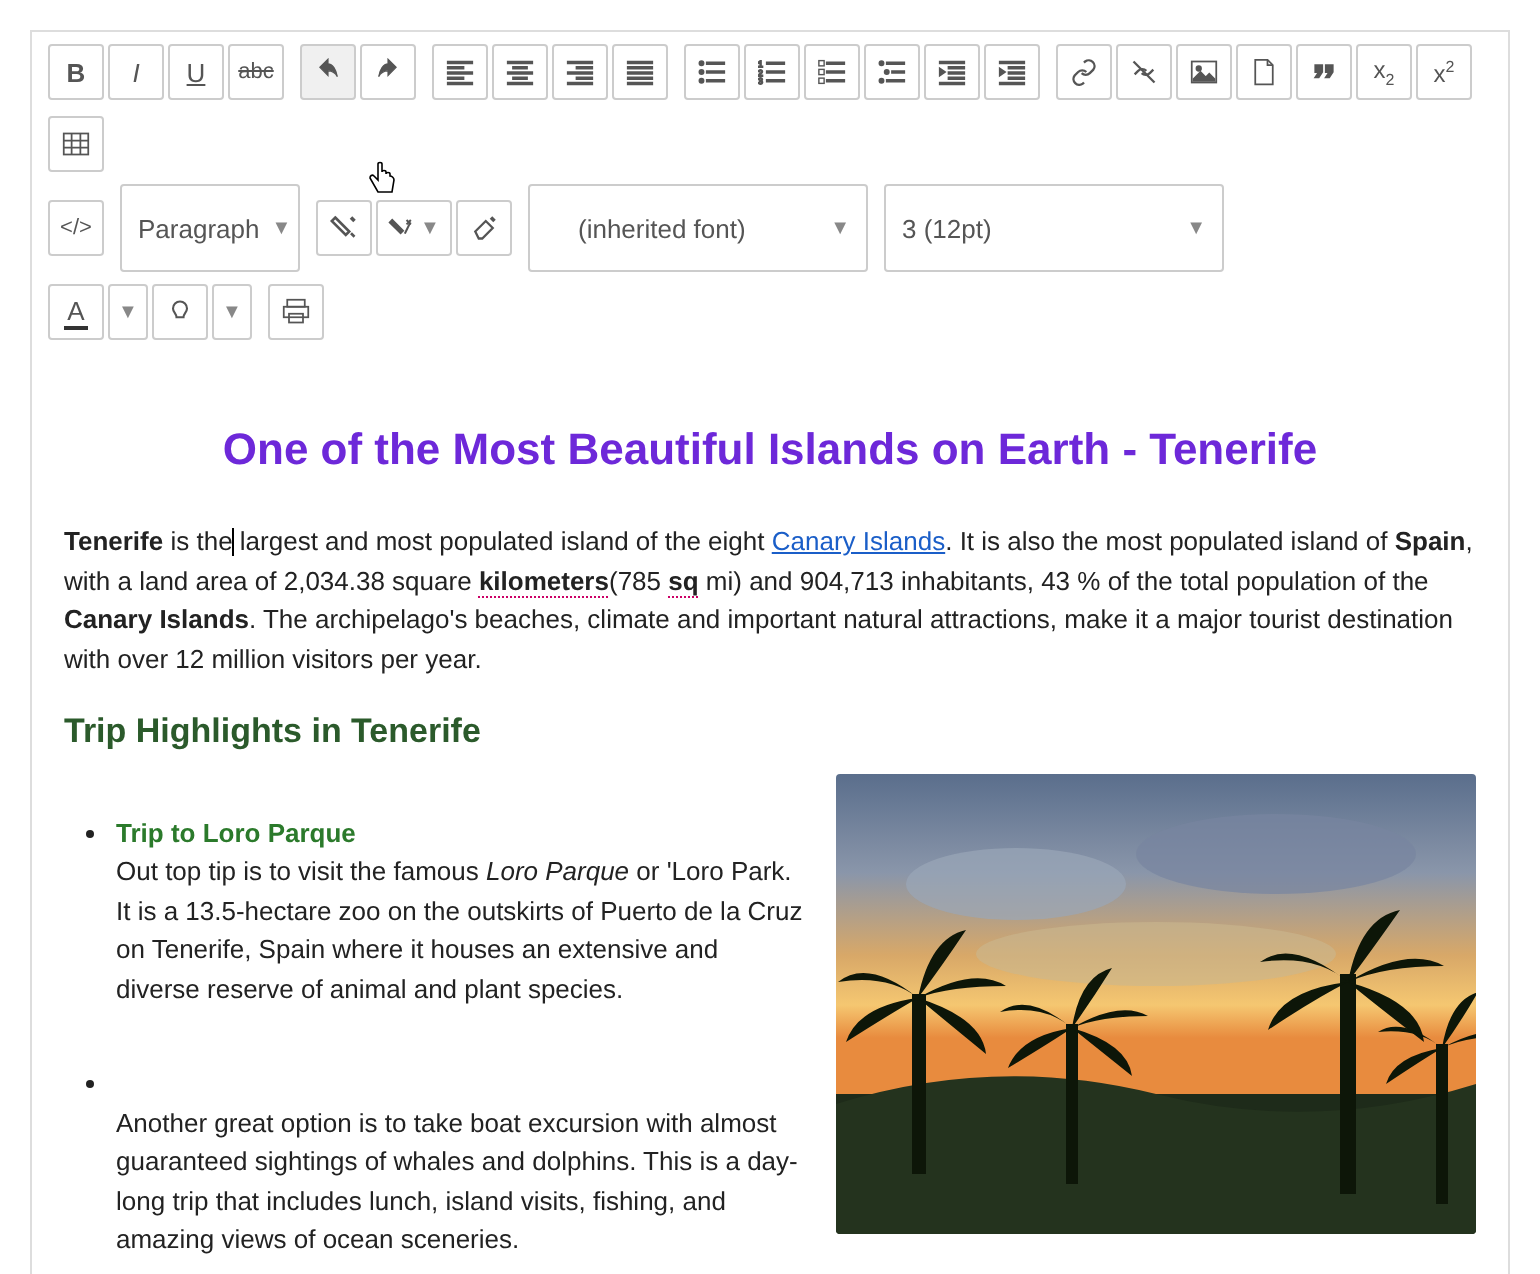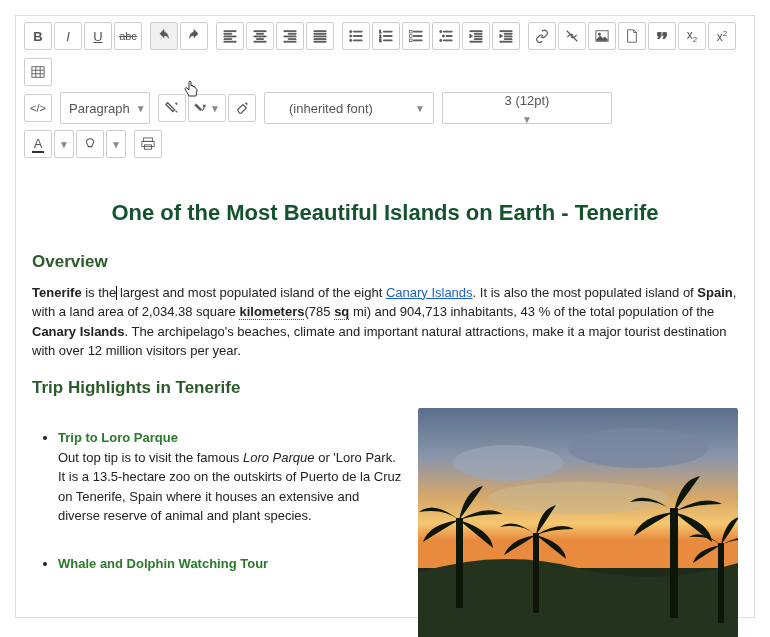--- a/index.html
+++ b/index.html
@@ -42,50 +42,50 @@
     font-size: 13px;
   }
   .tb-btn-wide {
     width: 38px;
   }
   .tb-btn svg { width: 14px; height: 14px; fill: #555; stroke: #555; }
   .tb-btn.hover {
     background: #f0f0f0;
   }
   .tb-select {
-    height: 32px;
+    height: 44px;
     border: 1px solid #ccc;
     background: #fff;
     display: flex;
     align-items: center;
     padding: 0 8px;
     cursor: pointer;
     color: #555;
     border-radius: 2px;
     font-size: 13px;
     gap: 6px;
   }
   .tb-select-arrow {
     color: #888;
     font-size: 10px;
   }
   .sel-format { width: 90px; justify-content: space-between; }
   .sel-font { width: 170px; justify-content: space-between; padding-left: 24px; }
-  .sel-size { width: 170px; justify-content: space-between; flex-direction: column; }
+  .sel-size { width: 170px; justify-content: space-between; }
 
   .content {
     padding: 18px 16px 30px 16px;
     line-height: 1.5;
     color: #222;
   }
   .content h1 {
     text-align: center;
     font-size: 22px;
     font-weight: bold;
-    color: #14532d;
+    color: #6d28d9;
     margin: 10px 0 20px 0;
   }
   .content h2 {
     font-size: 17px;
     font-weight: bold;
     color: #2b5a2b;
     margin: 14px 0 8px 0;
   }
   .content p { margin: 0; font-size: 13px; }
   .content a { color: #1a5ec8; text-decoration: underline; }
@@ -342,21 +342,20 @@
     </div>
   </div>
 
   <svg class="cursor-hand" viewBox="0 0 16 20">
     <path d="M6 2v8L4 8c-1-1-2 0-2 1l4 7h7l1-6c0-1-1-2-2-2V7c0-1-2-1-2 0V6c0-1-2-1-2 0V2c0-1-2-1-2 0z" fill="#fff" stroke="#000" stroke-width="0.8"></path>
   </svg>
 
   <div class="content">
     <h1>One of the Most Beautiful Islands on Earth - Tenerife</h1>
 
-    <h2>Overview</h2>
 
     <p>
       <b>Tenerife</b><span> is the</span><span class="caret"></span><span> largest and most populated island of the eight </span><a href="#">Canary Islands</a><span>. It is also the most populated island of </span><b>Spain</b><span>, with a land area of 2,034.38 square </span><span class="dotted">kilometers</span><span>(785 </span><span class="dotted">sq</span><span> mi) and 904,713 inhabitants, 43 % of the total population of the </span><b>Canary Islands</b><span>. The archipelago's beaches, climate and important natural attractions, make it a major tourist destination with over 12 million visitors per year.</span>
     </p>
 
     <h2>Trip Highlights in Tenerife</h2>
 
     <svg class="float-img" viewBox="0 0 320 230" preserveAspectRatio="none">
       <defs>
         <linearGradient id="sky" x1="0" y1="0" x2="0" y2="1">
@@ -385,18 +384,19 @@
         <path d="M303 137 q-20-16-32-8 q20-2 32 8 q-24 4-28 18 q18-12 28-18 q4-24 18-28 q-8 14-18 28 q22-12 34-6 q-22 0-34 6"></path>
       </g>
     </svg>
 
     <ul>
       <li>
         <span class="hl-title">Trip to Loro Parque</span><br>
         <span>Out top tip is to visit the famous </span><i>Loro Parque</i><span> or 'Loro Park. It is a 13.5-hectare zoo on the outskirts of Puerto de la Cruz on Tenerife, Spain where it houses an extensive and diverse reserve of animal and plant species.</span>
       </li>
       <li>
-        <span class="hl-title">Whale and Dolphin Watching Tour</span><br>
+        <br>
+        <span>Another great option is to take boat excursion with almost guaranteed sightings of whales and dolphins. This is a day-long trip that includes lunch, island visits, fishing, and amazing views of ocean sceneries.</span>
       </li>
     </ul>
 
   </div>
 </div>
 
 </body></html>

